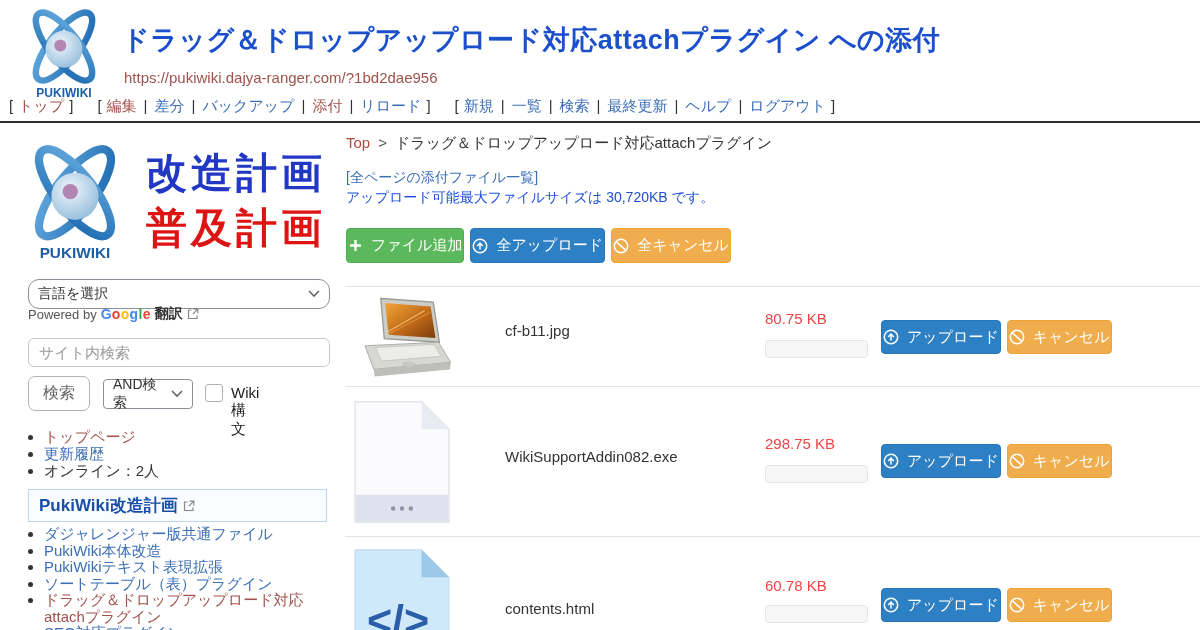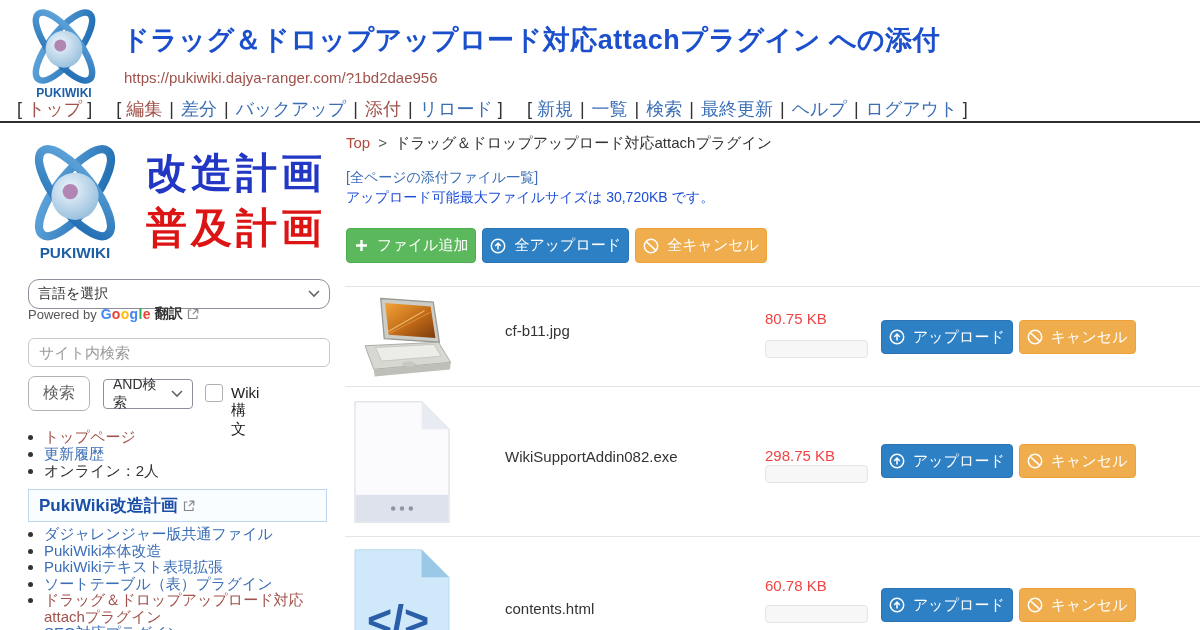--- a/index.html
+++ b/index.html
@@ -7,21 +7,21 @@
     font-family:"Liberation Sans", sans-serif; color:#333; }
   .page { position:relative; width:1200px; height:630px; }
 
   
   .header { position:absolute; left:0; top:0; width:1200px; height:123px;
     border-bottom:2px solid #2e2e2e; background:#fff; }
   .logo-svg { position:absolute; left:14px; top:5px; width:100px; height:96px; }
   .page-title { position:absolute; left:122px; top:22px; font-size:27px; font-weight:bold;
     color:#1b4fcc; white-space:nowrap; letter-spacing:0.5px; }
   .page-url { position:absolute; left:124px; top:69px; font-size:15px; color:#a0524c; cursor:pointer; }
-  .nav { position:absolute; left:12px; top:97px; font-size:18px; color:#333; white-space:nowrap; }
+  .nav { position:absolute; left:4px; top:97px; font-size:15px; color:#333; white-space:nowrap; }
   .nav-group { margin-right:14px; }
   .nav-br { margin:0 5px; color:#333; }
   .nav-sep { margin:0 7px; color:#333; }
   .nav-item { cursor:pointer; text-decoration:none; }
   .lnk-blue { color:#3b6eb5; }
   .lnk-brown { color:#a0524c; }
   .lnk-plain { color:#333; }
 
   
   .sidebar { position:absolute; left:0; top:124px; width:345px; height:506px; }
@@ -75,41 +75,41 @@
   
   .main { position:absolute; left:345px; top:124px; width:855px; height:506px; }
   .breadcrumb { position:absolute; left:1px; top:10px; font-size:15px; color:#333; }
   .crumb-home { color:#b04a3a; cursor:pointer; }
   .crumb-sep { margin:0 8px; color:#555; }
   .attach-list-link { position:absolute; left:1px; top:45px; font-size:14px;
     color:#3b6eb5; cursor:pointer; }
   .max-size { position:absolute; left:1px; top:65px; font-size:14px; color:#1d4ed8; }
 
   .actions { position:absolute; left:1px; top:104px; display:flex; gap:6px; }
-  .btn { display:inline-flex; align-items:center; gap:8px; height:35px; padding:0 7px;
+  .btn { display:inline-flex; align-items:center; gap:8px; height:35px; padding:0 1px;
     border-radius:4px; color:#fff; font-size:15px; cursor:pointer; white-space:nowrap;
     border:1px solid rgba(0,0,0,0.12); font-family:"Liberation Sans",sans-serif; }
   .btn-green { background:#5cb85c; border-color:#4cae4c; }
   .btn-blue { background:#2e80c4; border-color:#2a74b3; }
   .btn-orange { background:#f0ad4e; border-color:#eea236; }
 
   .rows { position:absolute; left:0; top:162px; width:855px; }
   .file-row { position:relative; border-top:1px solid #e4e4e4; width:855px; }
   .row-0 { height:100px; } .row-1 { height:150px; } .row-2 { height:150px; }
   .thumb { position:absolute; left:9px; }
   .file-name { position:absolute; left:160px; font-size:15px; color:#333; }
   .file-size { position:absolute; left:420px; font-size:15px; color:#ef4444; }
   .progress { position:absolute; left:420px; width:103px; height:18px; border-radius:4px;
     background:#f7f7f8; border:1px solid #e5e5e8; }
   .row-btns { position:absolute; left:536px; display:flex; gap:6px; }
   .btn-sm { height:34px; }
 
   .row-0 .thumb { top:8px; }  .row-0 .file-name { top:35px; } .row-0 .file-size { top:23px; }
   .row-0 .progress { top:53px; } .row-0 .row-btns { top:33px; }
-  .row-1 .thumb { top:13px; } .row-1 .file-name { top:61px; } .row-1 .file-size { top:60px;text-align:right; }
+  .row-1 .thumb { top:13px; } .row-1 .file-name { top:61px; } .row-1 .file-size { top:48px;text-align:right; }
   .row-1 .progress { top:78px; } .row-1 .row-btns { top:57px; }
   .row-2 .thumb { top:11px; } .row-2 .file-name { top:63px; } .row-2 .file-size { top:40px; }
   .row-2 .progress { top:68px; } .row-2 .row-btns { top:51px; }
 </style>
 </head>
 <body>
 
 <div class="page">
 
   <div class="header">

